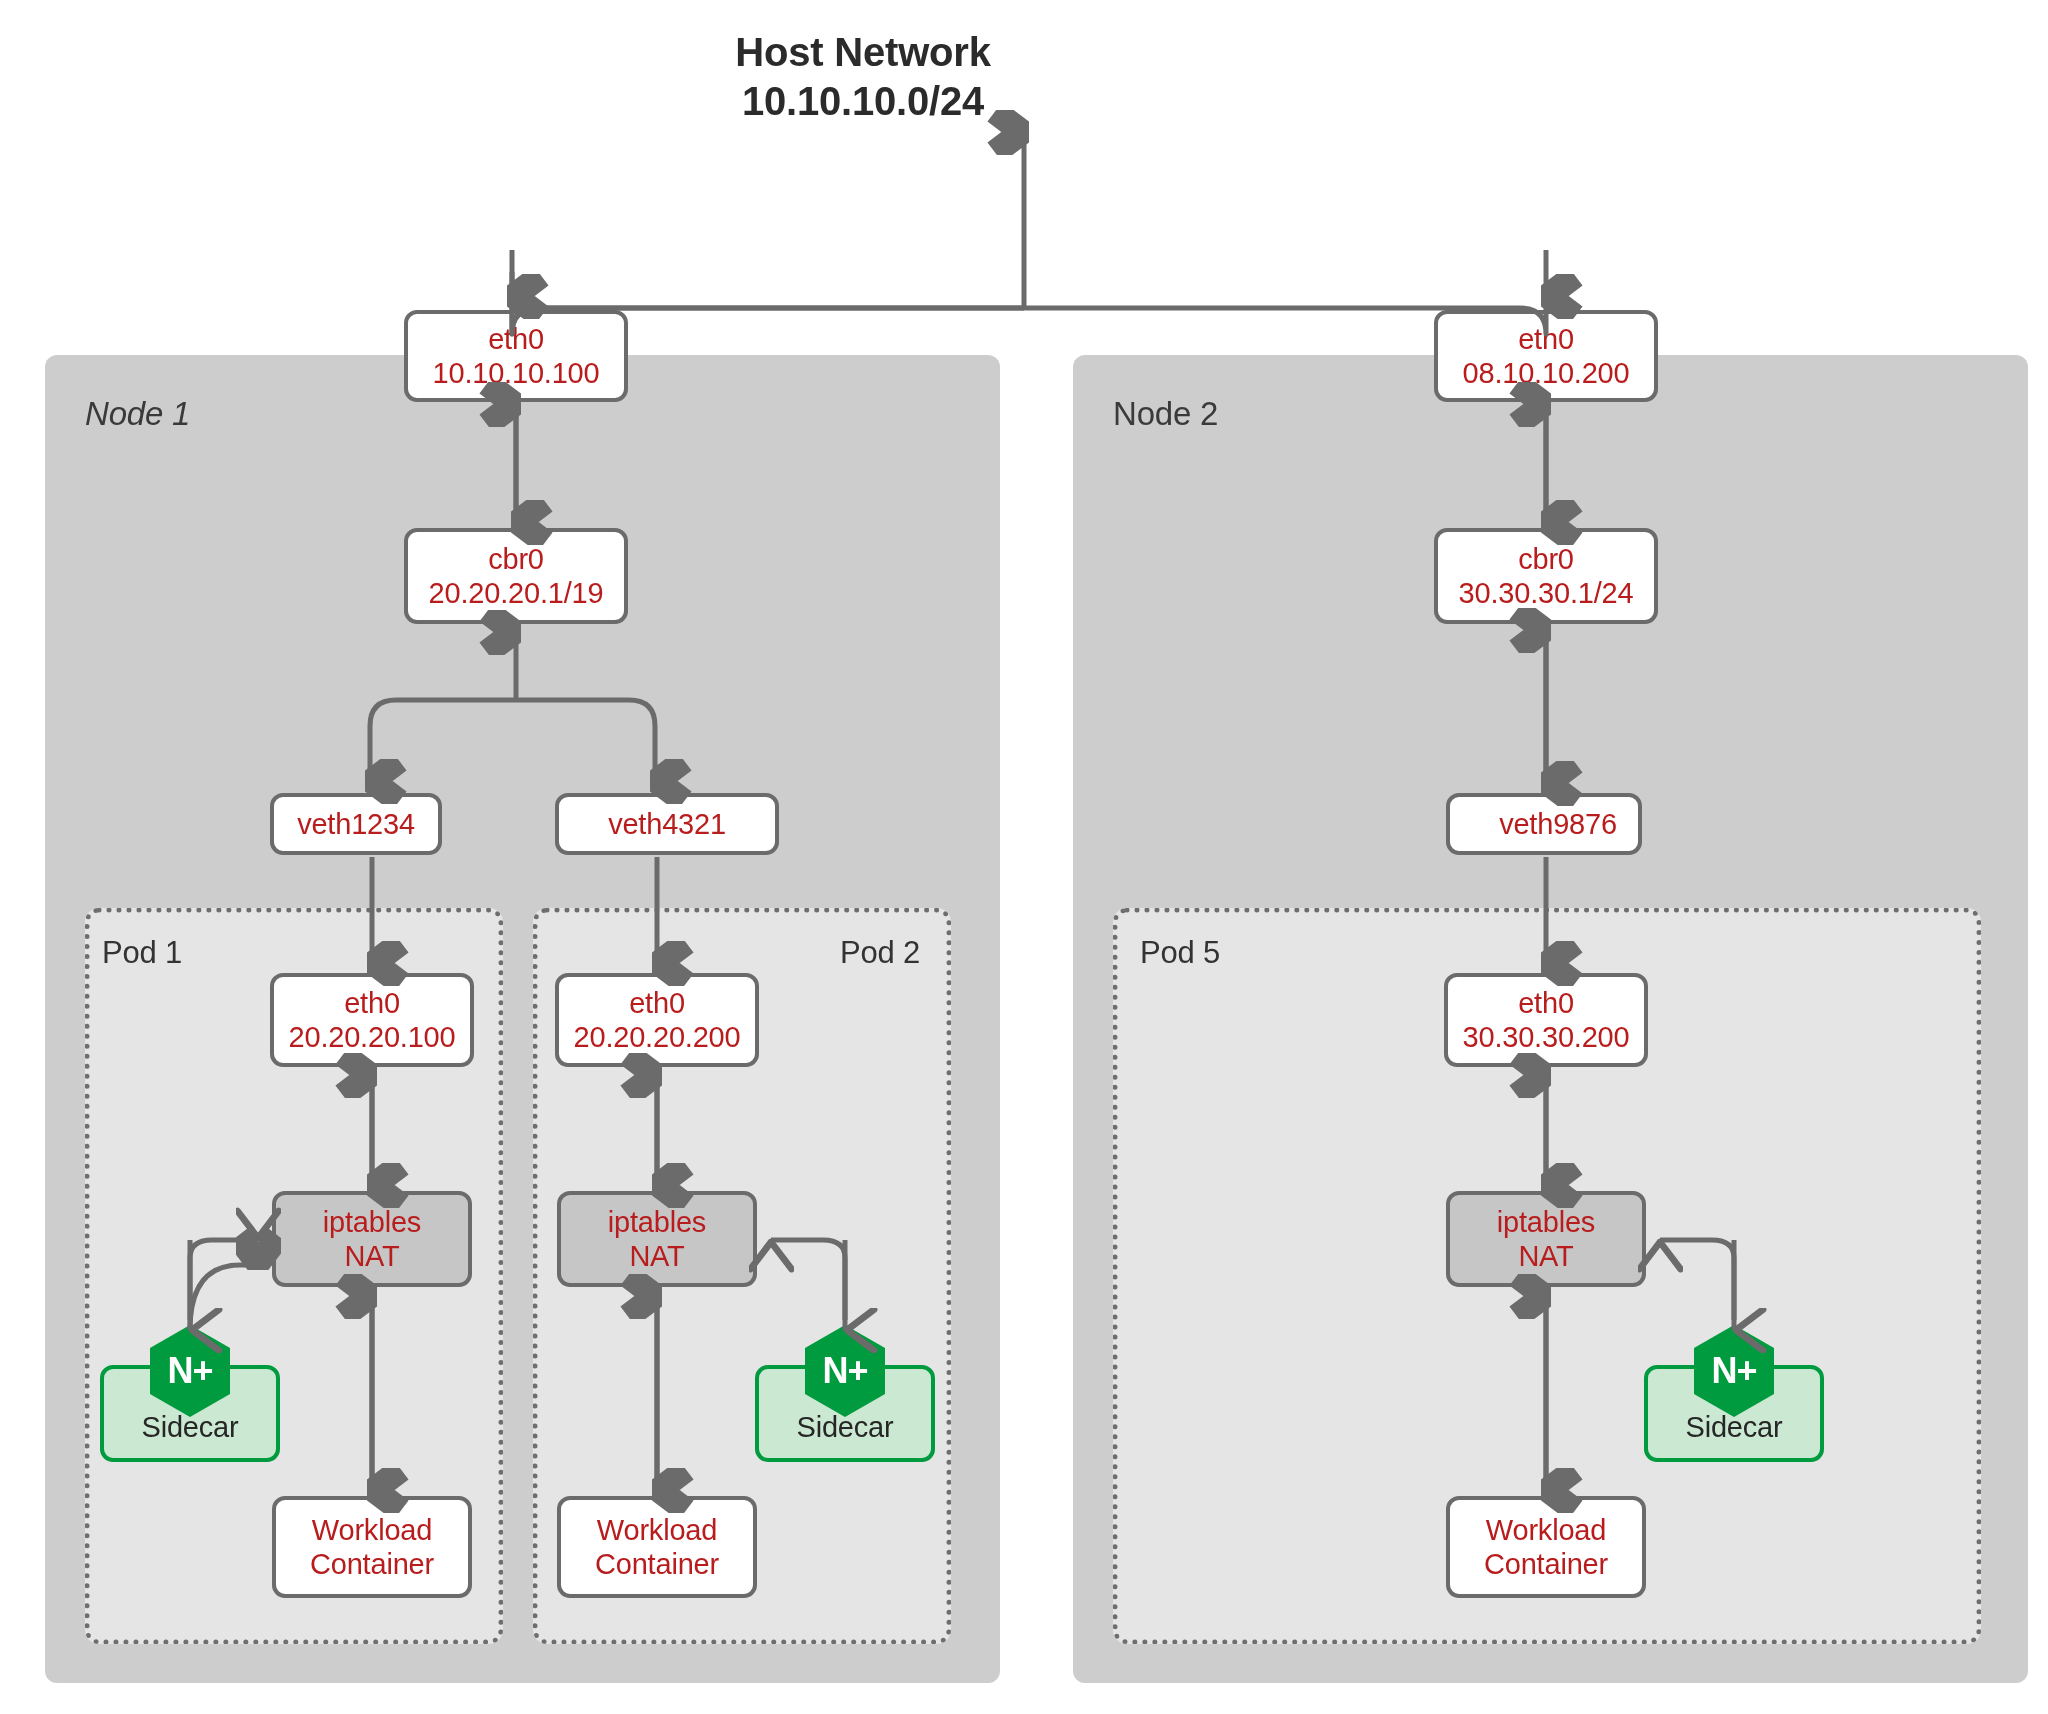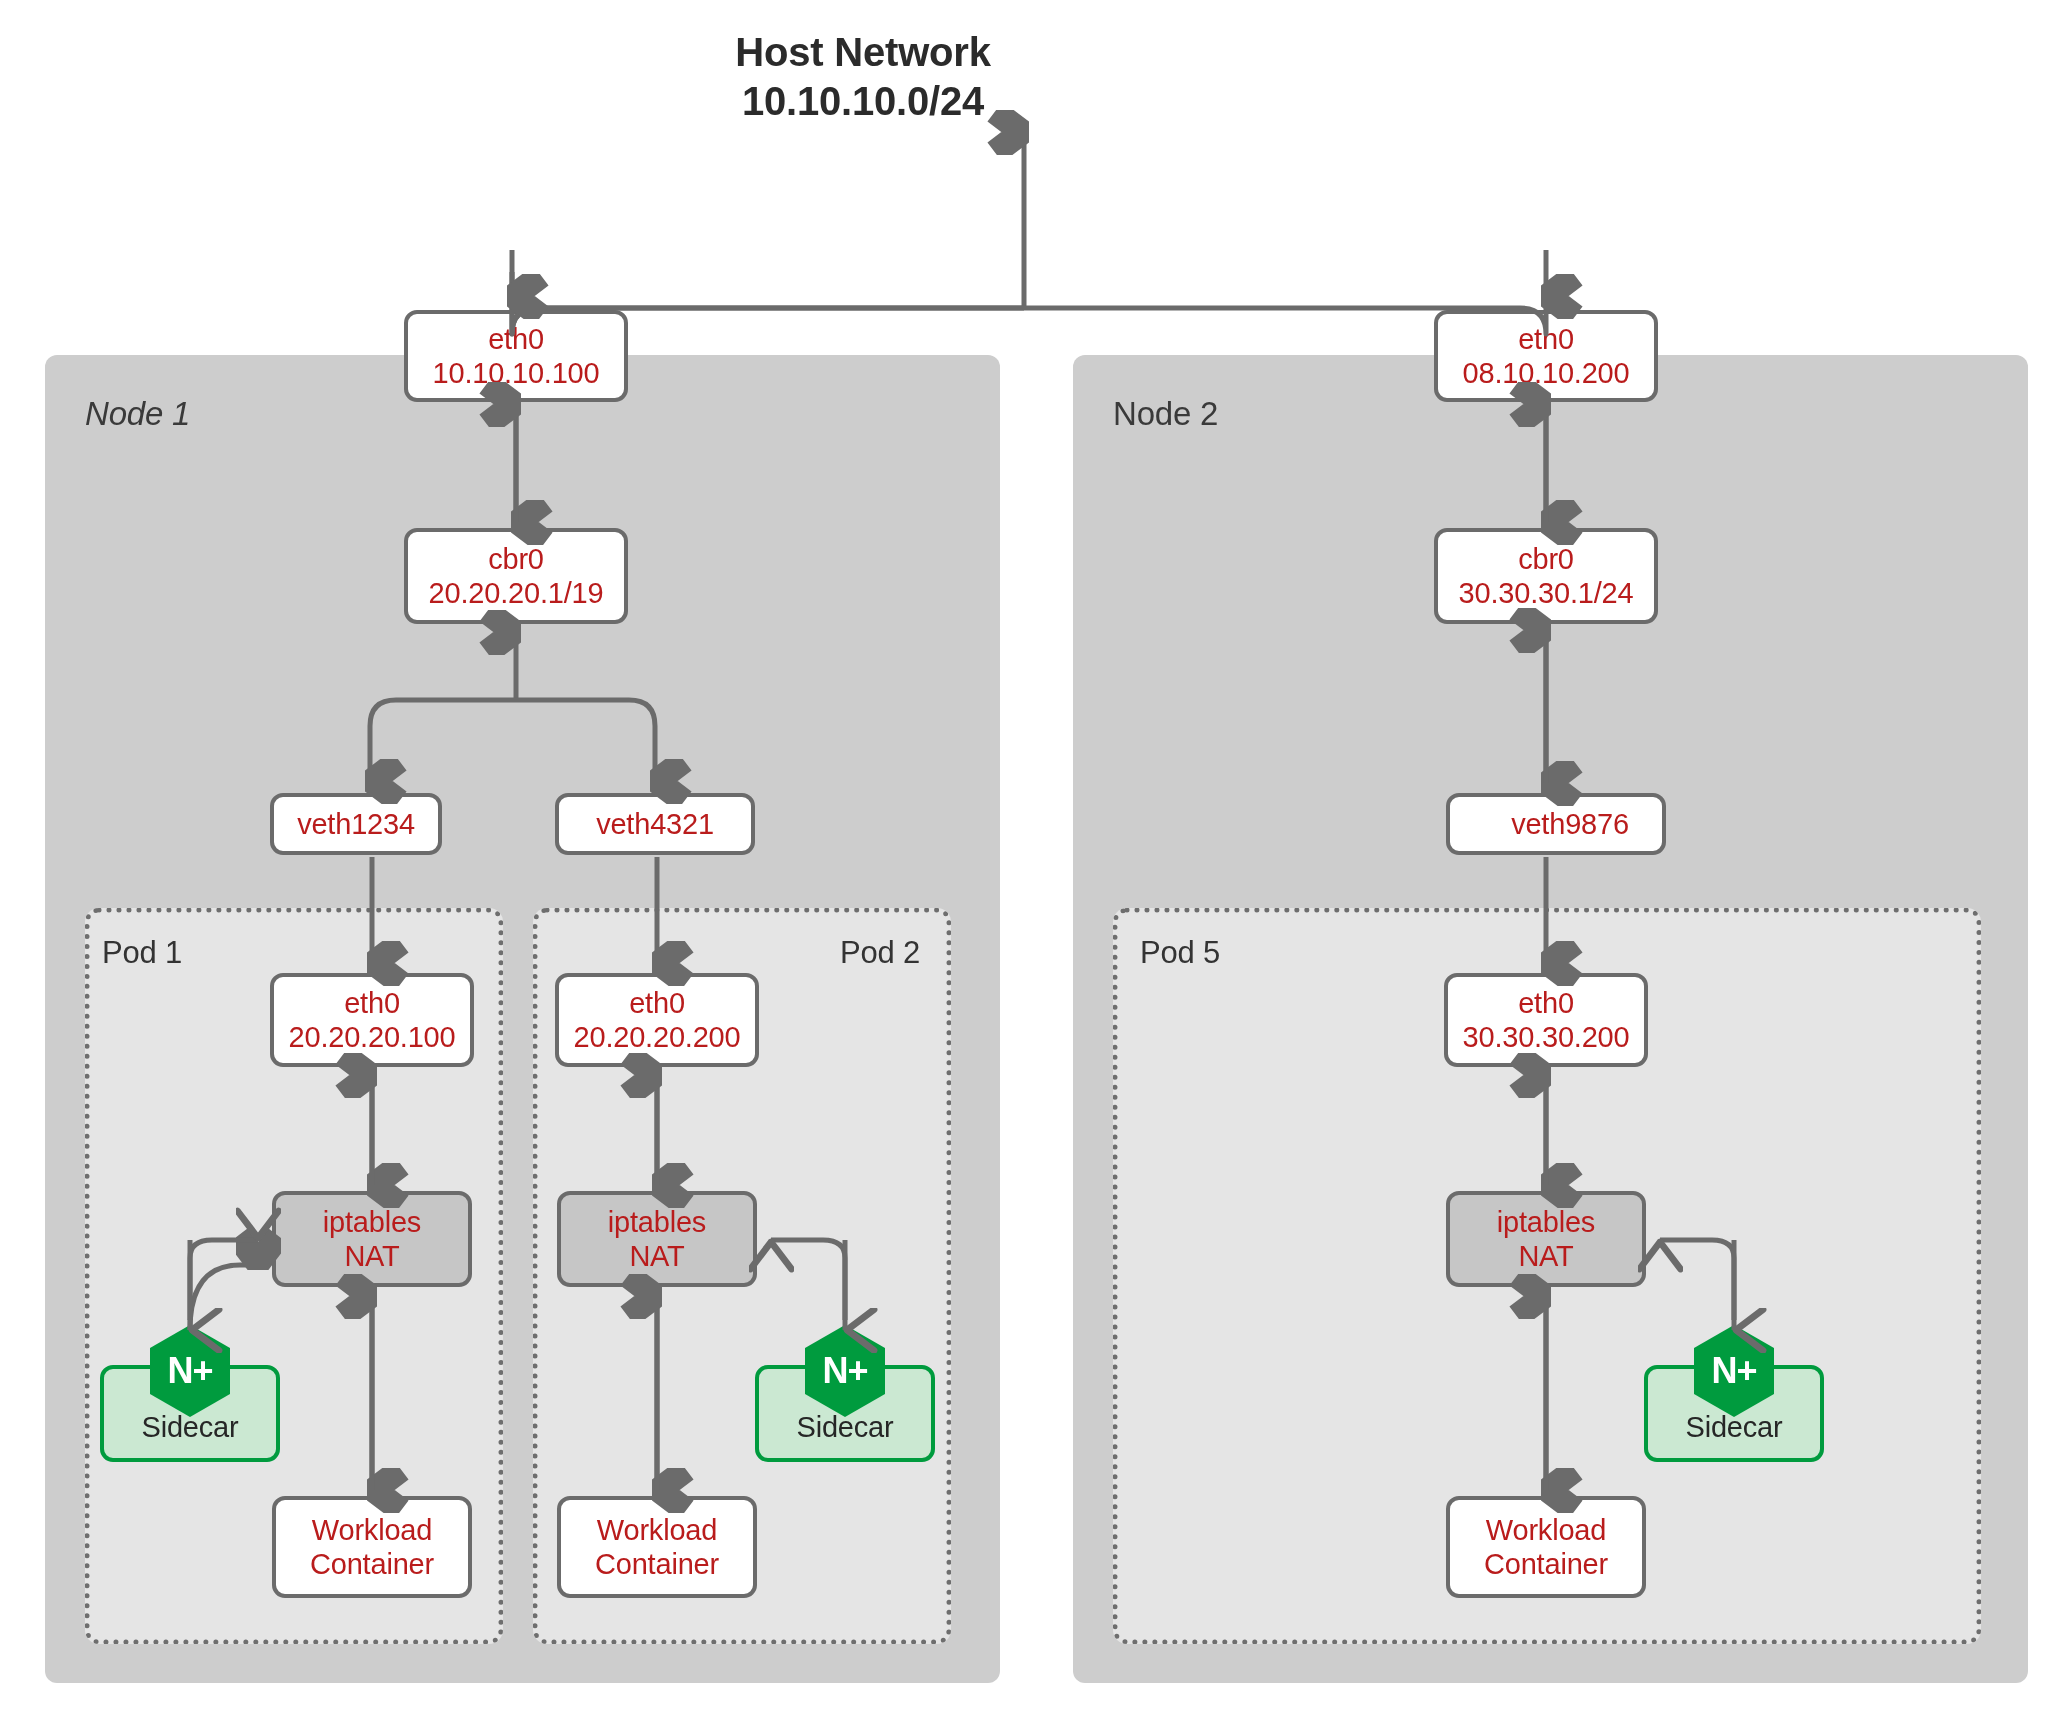--- a/index.html
+++ b/index.html
@@ -148,21 +148,21 @@
   </div>
 
   <div class="box" style="left:404px; top:528px; width:224px; height:96px;">
     <span class="l1">cbr0</span>
     <span class="l2">20.20.20.1/19</span>
   </div>
 
   <div class="box" style="left:270px; top:793px; width:172px; height:62px;">
     <span class="l1">veth1234</span>
   </div>
-  <div class="box" style="left:555px; top:793px; width:200px; height:62px;">
+  <div class="box" style="left:555px; top:793px; width:224px; height:62px;">
     <span class="l1">veth4321</span>
   </div>
 
   <div class="pod-panel" style="left:85px; top:908px; width:418px; height:736px;"></div>
   <div class="pod-label" style="left:102px; top:935px;">Pod 1</div>
 
   <div class="box" style="left:270px; top:973px; width:204px; height:94px;">
     <span class="l1">eth0</span>
     <span class="l2">20.20.20.100</span>
   </div>
@@ -221,21 +221,21 @@
   <div class="box" style="left:1434px; top:310px; width:224px; height:92px;">
     <span class="l1">eth0</span>
     <span class="l2">08.10.10.200</span>
   </div>
 
   <div class="box" style="left:1434px; top:528px; width:224px; height:96px;">
     <span class="l1">cbr0</span>
     <span class="l2">30.30.30.1/24</span>
   </div>
 
-  <div class="box" style="left:1446px; top:793px; width:220px; height:62px;padding-left:28px;">
+  <div class="box" style="left:1446px; top:793px; width:196px; height:62px;padding-left:28px;">
     <span class="l1">veth9876</span>
   </div>
 
   <div class="pod-panel" style="left:1113px; top:908px; width:868px; height:736px;"></div>
   <div class="pod-label" style="left:1140px; top:935px;">Pod 5</div>
 
   <div class="box" style="left:1444px; top:973px; width:204px; height:94px;">
     <span class="l1">eth0</span>
     <span class="l2">30.30.30.200</span>
   </div>

